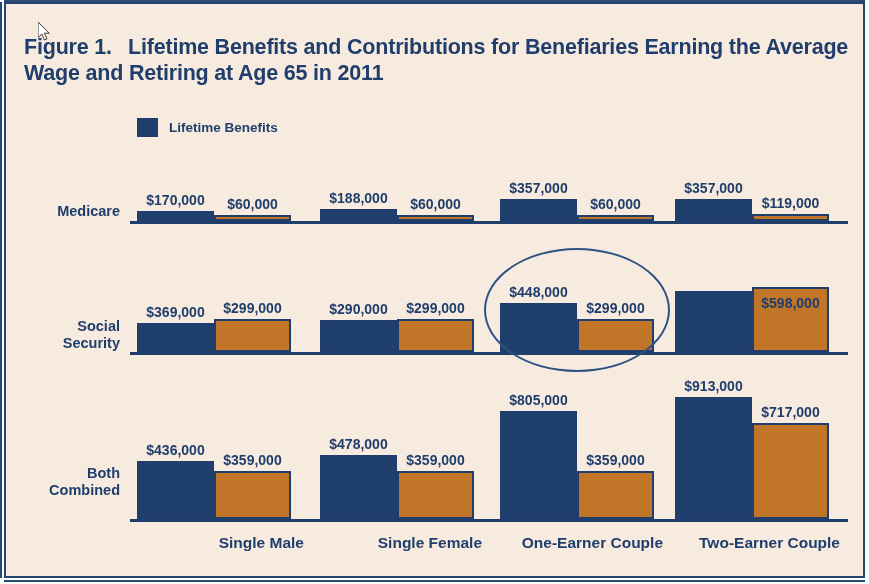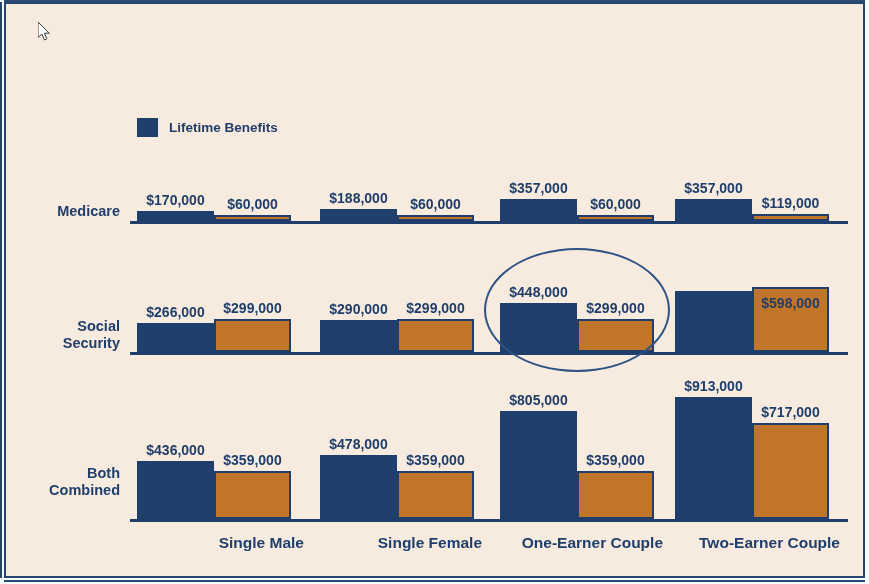--- a/index.html
+++ b/index.html
@@ -184,20 +184,23 @@
 
 <div id="root">
 
   <div class="frame-hairline-top"></div>
   <div class="frame-hairline-bottom"></div>
   <div class="frame-outer"></div>
   <div class="frame-inner-left"></div>
 
   <div class="canvas">
 
+    <div class="title-block">
+      <span class="title-fig">Figure 1.</span><span class="title-body">Lifetime Benefits and Contributions for Benefiaries Earning the Average Wage and Retiring at Age 65 in 2011</span>
+    </div>
 
     <div class="legend">
       <div class="legend-item">
         <span class="legend-swatch benefits"></span>
         <span class="legend-label">Lifetime Benefits</span>
       </div>
     </div>
 
     <div class="row-label" id="rowlabel-medicare">
       <div>Medicare</div>
@@ -226,21 +229,21 @@
         <div class="bar-value" style="left: 383px; top: 196px; width: 105px;">$60,000</div>
         <div class="bar benefits" style="left: 500px; top: 199.103px; width: 77px; height: 21.897px;"></div>
         <div class="bar-value" style="left: 486px; top: 180.103px; width: 105px;">$357,000</div>
         <div class="bar contrib" style="left: 577px; top: 215px; width: 77px; height: 6px;"></div>
         <div class="bar-value" style="left: 563px; top: 196px; width: 105px;">$60,000</div>
         <div class="bar benefits" style="left: 675px; top: 199.103px; width: 77px; height: 21.897px;"></div>
         <div class="bar-value" style="left: 661px; top: 180.103px; width: 105px;">$357,000</div>
         <div class="bar contrib" style="left: 752px; top: 213.701px; width: 77px; height: 7.29901px;"></div>
         <div class="bar-value" style="left: 738px; top: 194.701px; width: 105px;">$119,000</div>
         <div class="bar benefits" style="left: 137px; top: 322.865px; width: 77px; height: 29.1347px;"></div>
-        <div class="bar-value" style="left: 123px; top: 303.865px; width: 105px;">$266,000</div>
+        <div class="bar-value" style="left: 123px; top: 303.865px; width: 105px;">$369,000</div>
         <div class="bar contrib" style="left: 214px; top: 319.251px; width: 77px; height: 32.7492px;"></div>
         <div class="bar-value" style="left: 200px; top: 300.251px; width: 105px;">$299,000</div>
         <div class="bar benefits" style="left: 320px; top: 320.237px; width: 77px; height: 31.7634px;"></div>
         <div class="bar-value" style="left: 306px; top: 301.237px; width: 105px;">$290,000</div>
         <div class="bar contrib" style="left: 397px; top: 319.251px; width: 77px; height: 32.7492px;"></div>
         <div class="bar-value" style="left: 383px; top: 300.251px; width: 105px;">$299,000</div>
         <div class="bar benefits" style="left: 500px; top: 302.931px; width: 77px; height: 49.069px;"></div>
         <div class="bar-value" style="left: 486px; top: 283.931px; width: 105px;">$448,000</div>
         <div class="bar contrib" style="left: 577px; top: 319.251px; width: 77px; height: 32.7492px;"></div>
         <div class="bar-value" style="left: 563px; top: 300.251px; width: 105px;">$299,000</div>

